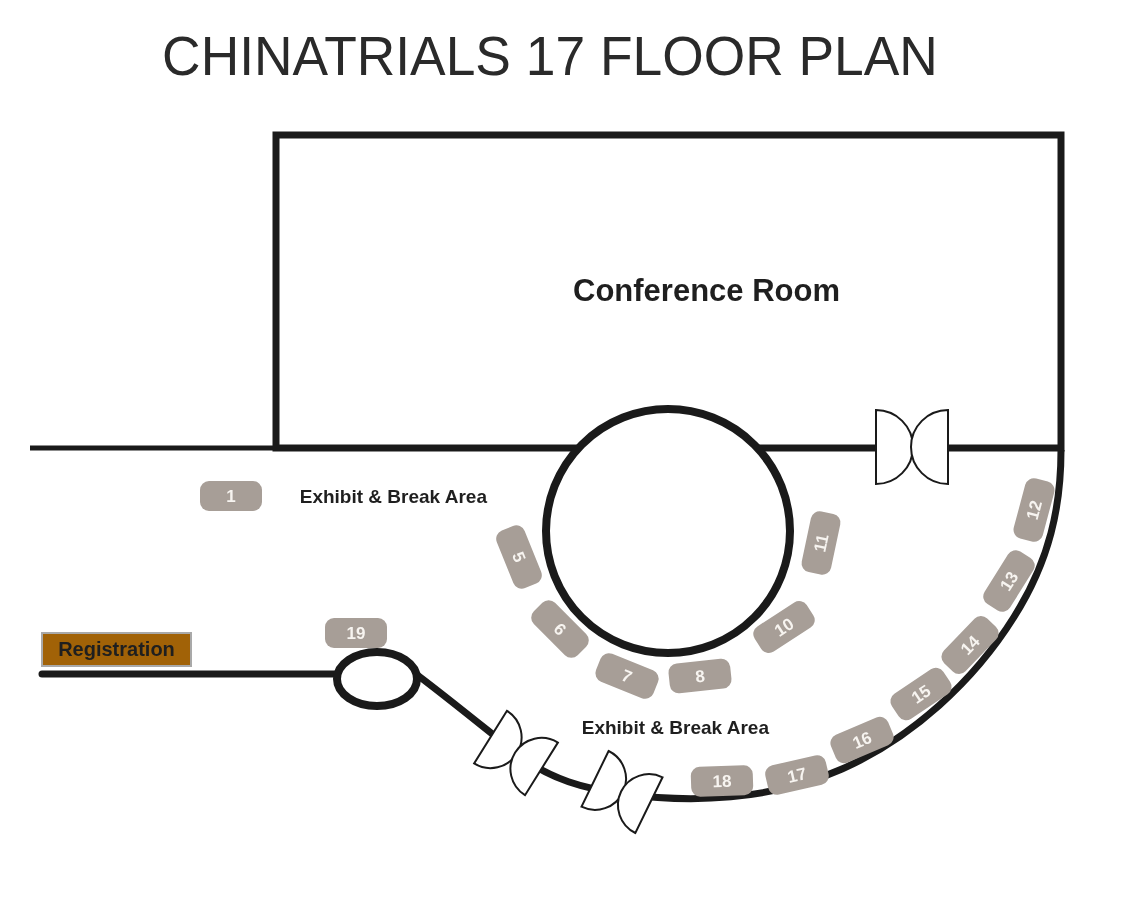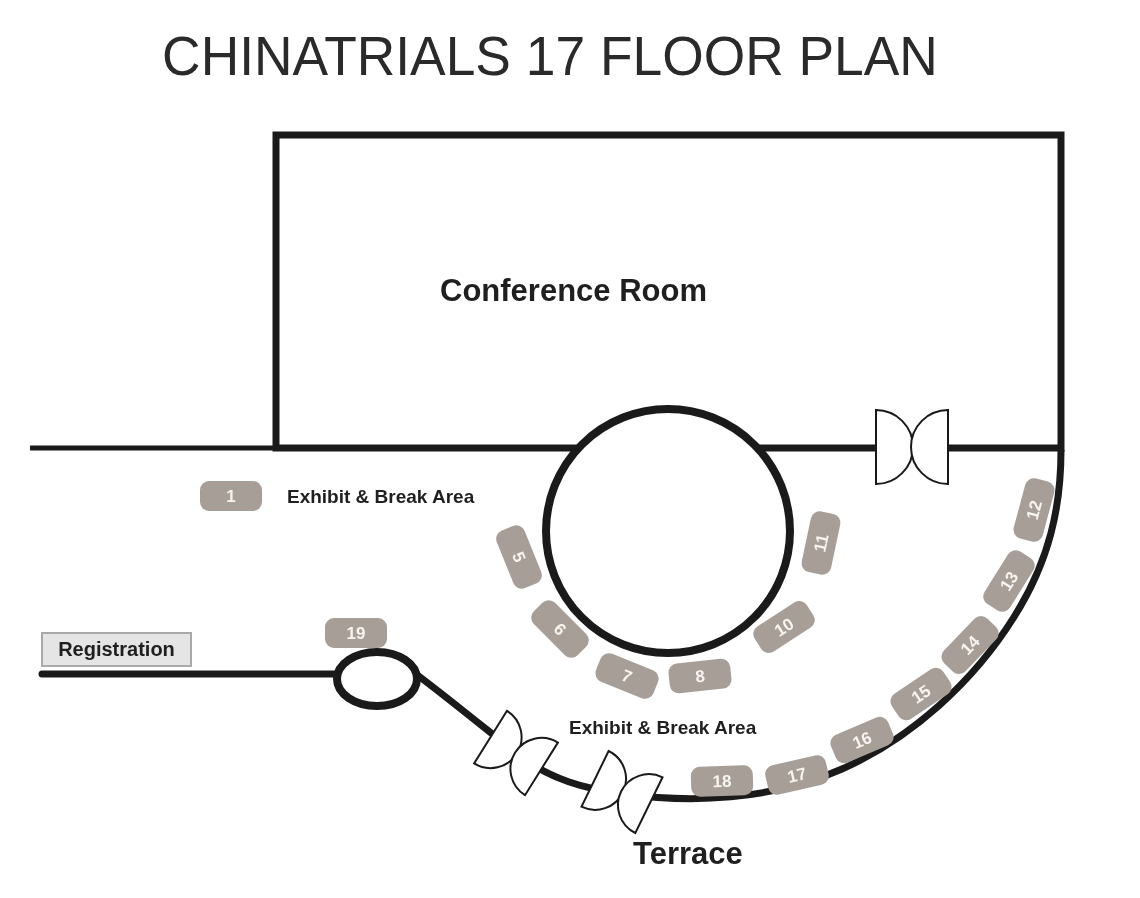--- a/index.html
+++ b/index.html
@@ -7,29 +7,29 @@
     position:relative;width:1080px;height:898px;background:#fff;overflow:hidden;
     font-family:"Liberation Sans", sans-serif;color:#1a1a1a;
   }
   .linework{position:absolute;left:0;top:0;}
   .title{
     position:absolute;left:150px;top:24px;width:800px;text-align:center;
     font-size:55px;font-weight:400;letter-spacing:0px;color:#2a2a2a;white-space:nowrap;
     transform:scaleX(0.97);transform-origin:center;
   }
   .room-label{
-    position:absolute;font-weight:bold;color:#1f1f1f;text-align:left;white-space:nowrap;
+    position:absolute;font-weight:bold;color:#1f1f1f;text-align:right;white-space:nowrap;
   }
   .lbl-conference{left:440px;top:273px;width:400px;font-size:31px;}
   .lbl-exhibit-top{left:287px;top:486px;width:200px;font-size:19px;}
   .lbl-exhibit-bottom{left:569px;top:717px;width:200px;font-size:19px;}
   .lbl-terrace{left:633px;top:836px;width:200px;font-size:31px;}
   .registration-box{
     position:absolute;left:41px;top:632px;width:147px;height:31px;
-    border:2px solid #a9a9a9;background:#e5e5e5;display:flex;align-items:center;justify-content:center;
+    border:2px solid #a9a9a9;background:#a16207;display:flex;align-items:center;justify-content:center;
     font-size:20px;font-weight:bold;color:#1f1f1f;
   }
   .booth{
     position:absolute;width:62px;height:30px;background:#a79e97;border-radius:9px;
     color:#f7f4f0;font-size:17px;font-weight:bold;
     display:flex;align-items:center;justify-content:center;line-height:1;
   }
 </style>
 </head>
 <body>
@@ -69,21 +69,20 @@
       <path d="M -30 -31 L -30 31 A 31 31 0 0 0 -30 -31 Z" fill="#ffffff" stroke="#1a1a1a" stroke-width="2"></path>
       <path d="M 30 -31 L 30 31 A 31 31 0 0 1 30 -31 Z" fill="#ffffff" stroke="#1a1a1a" stroke-width="2"></path>
     </g>
   </svg>
 
   <div class="title">CHINATRIALS 17 FLOOR PLAN</div>
 
   <div class="room-label lbl-conference">Conference Room</div>
   <div class="room-label lbl-exhibit-top">Exhibit &amp; Break Area</div>
   <div class="room-label lbl-exhibit-bottom">Exhibit &amp; Break Area</div>
-  <div class="room-label lbl-terrace">Terrace</div>
   <div class="registration-box">Registration</div>
 
   <div class="booth" style="left:200px;top:481px;">1</div>
   <div class="booth" style="left:488px;top:542px;transform:rotate(68deg);">5</div>
   <div class="booth" style="left:529px;top:614px;transform:rotate(45deg);">6</div>
   <div class="booth" style="left:596px;top:661px;transform:rotate(22deg);">7</div>
   <div class="booth" style="left:669px;top:661px;transform:rotate(-6deg);">8</div>
   <div class="booth" style="left:753px;top:612px;transform:rotate(-33deg);">10</div>
   <div class="booth" style="left:790px;top:528px;transform:rotate(-78deg);">11</div>
   <div class="booth" style="left:1003px;top:495px;transform:rotate(-75deg);">12</div>

